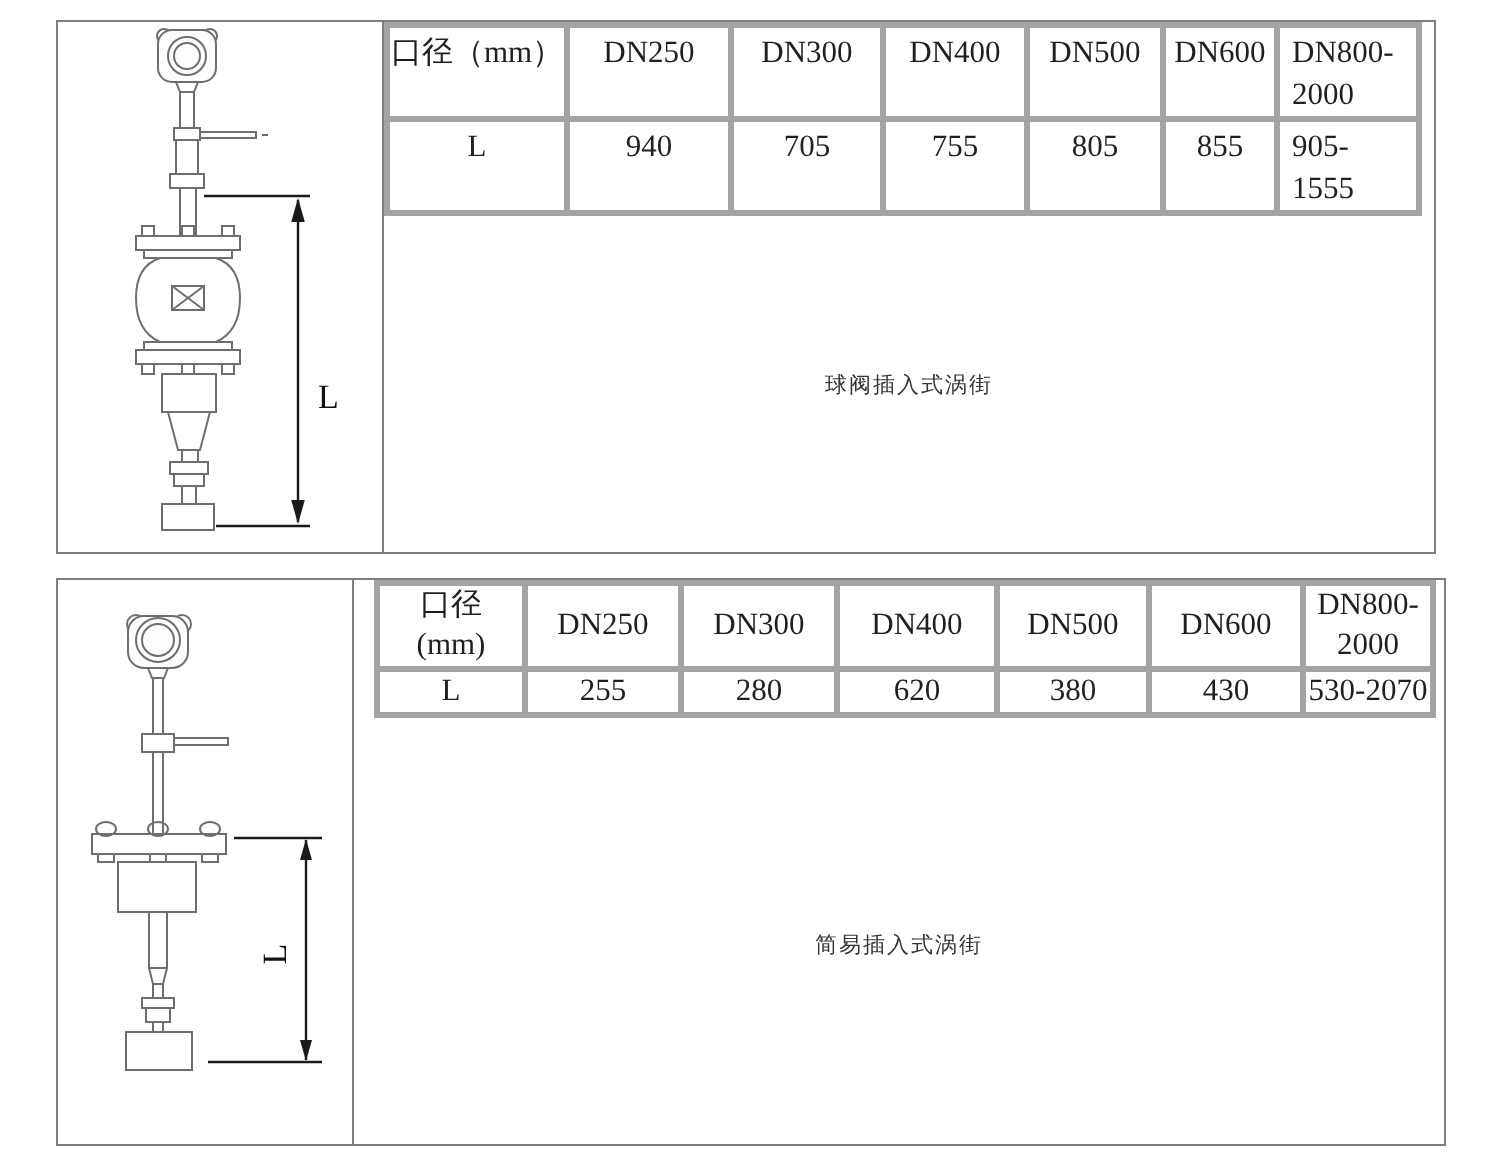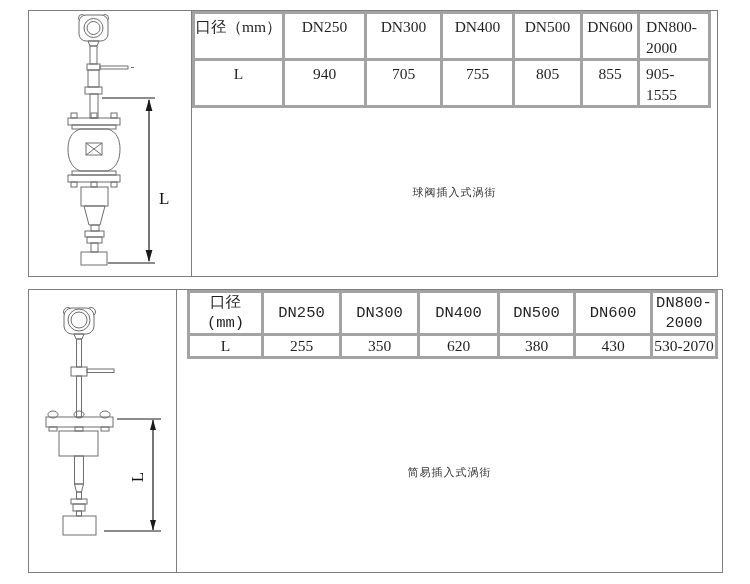--- a/index.html
+++ b/index.html
@@ -19,21 +19,21 @@
   table.spec{border-collapse:collapse;table-layout:fixed;flex:none;font-size:15.5px;color:#1f1f1f;}
   table.spec td{border:3px solid #a3a3a3;text-align:center;white-space:pre-line;overflow:hidden;padding:0;}
 
   table.t1{width:516px;margin-left:0;}
   table.t1 td{vertical-align:top;padding-top:2px;line-height:21px;}
   table.t1 tr.hdr{height:44px;}
   table.t1 tr.val{height:45px;}
   table.t1 td.wide{text-align:left;padding-left:6px;}
 
   table.t2{width:528px;margin-left:10px;}
-  table.t2 tr.hdr{height:28px;font-family:Liberation Mono, monospace;}
+  table.t2 tr.hdr{height:28px;}
   table.t2 tr.hdr td{vertical-align:middle;line-height:20px;}
   table.t2 tr.val{height:22px;}
   table.t2 tr.val td{vertical-align:middle;line-height:20px;}
 
   .caption-wrap{flex:1;display:flex;align-items:center;justify-content:center;}
   .panel-2 .caption-wrap{padding-top:14px;font-family:Liberation Serif, serif;}
   .caption{font-size:11px;color:#333;letter-spacing:1px;}
 
   .part{stroke:#6e6e6e;fill:none;stroke-width:1;}
   .partf{stroke:#6e6e6e;fill:#fdfdfd;stroke-width:1;}
@@ -199,21 +199,21 @@
         <td>DN300</td>
         <td>DN400</td>
         <td>DN500</td>
         <td>DN600</td>
         <td>DN800-
 2000</td>
       </tr>
       <tr class="val">
         <td>L</td>
         <td>255</td>
-        <td>350</td>
+        <td>280</td>
         <td>620</td>
         <td>380</td>
         <td>430</td>
         <td>530-2070</td>
       </tr>
     </tbody>
       </table>
     <div class="caption-wrap">
       <span class="caption">简易插入式涡街</span>
     </div>

